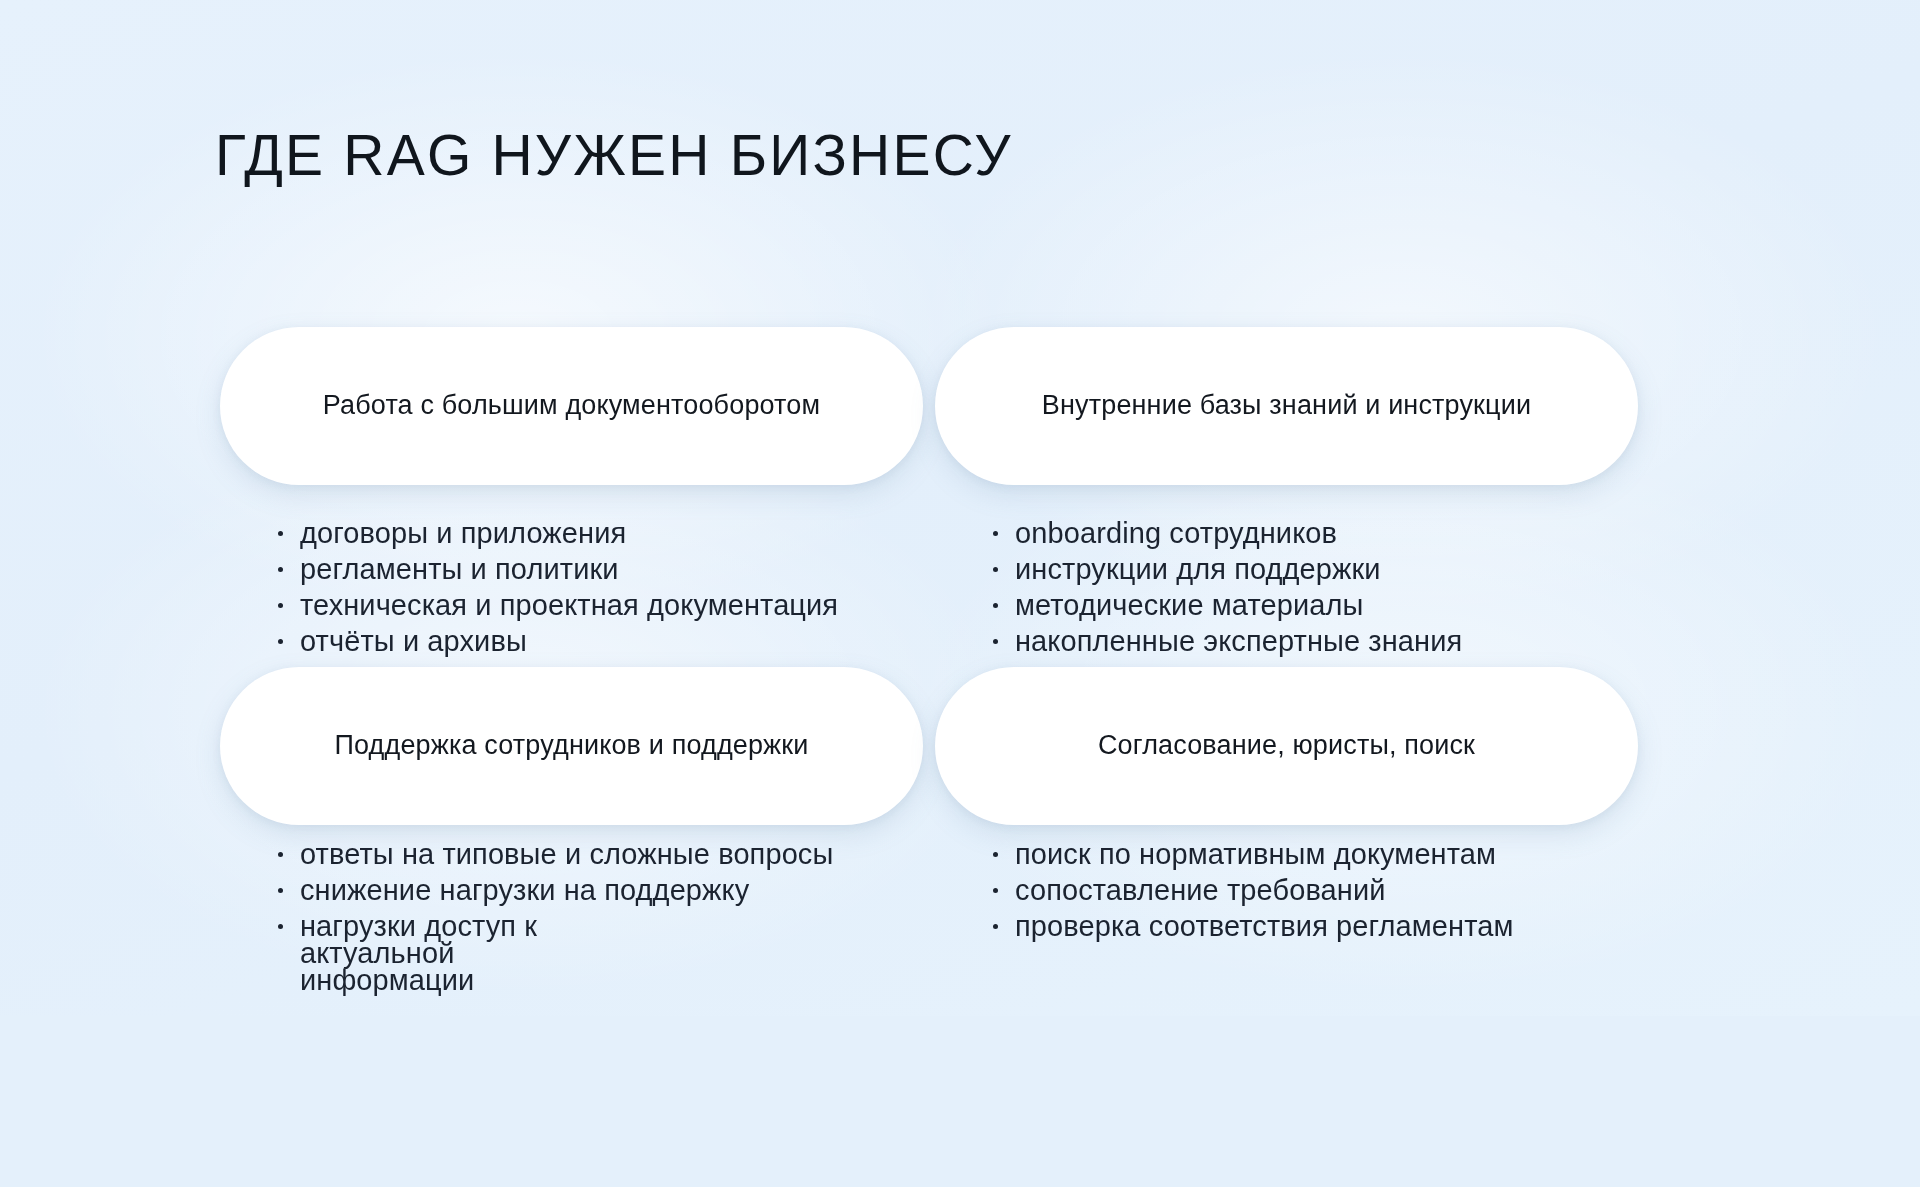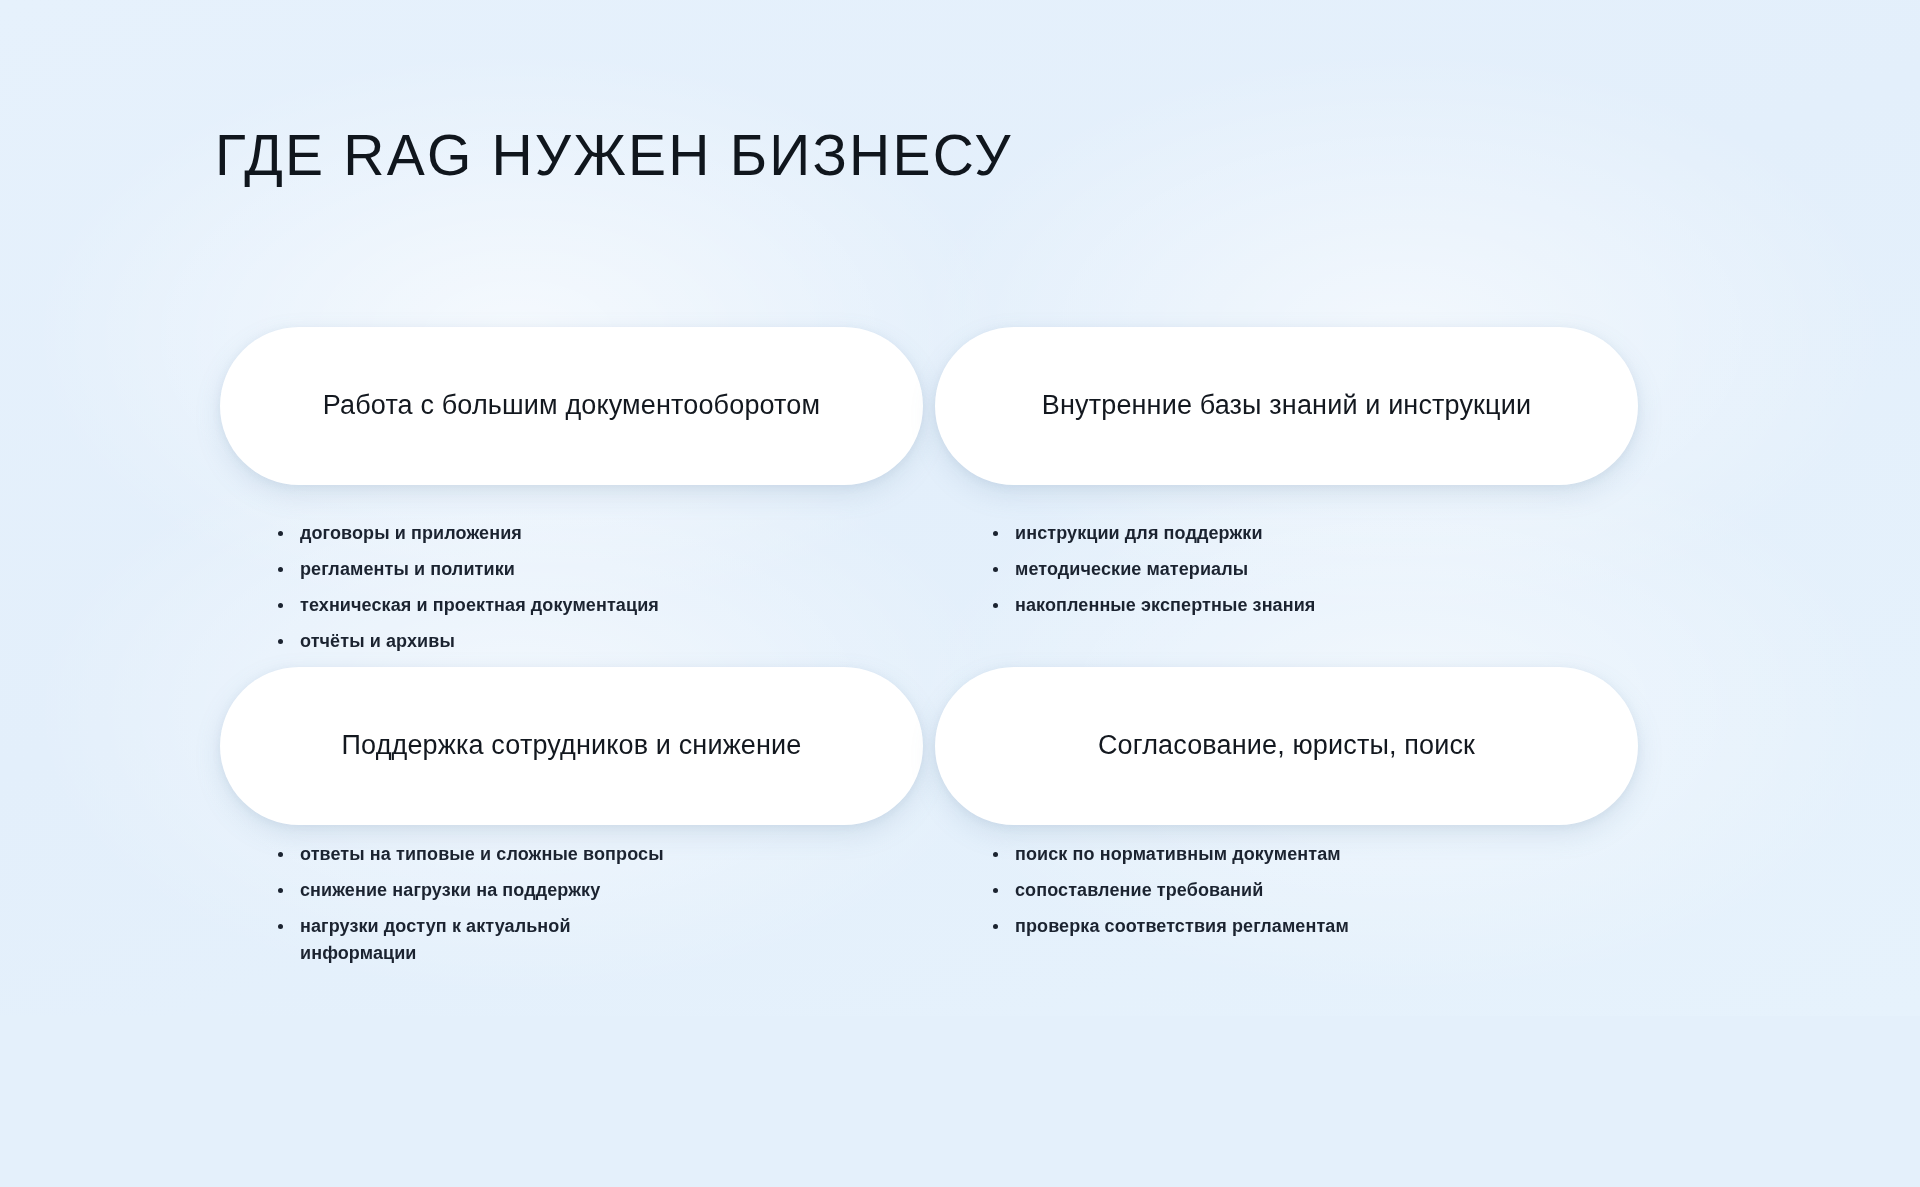--- a/index.html
+++ b/index.html
@@ -83,28 +83,27 @@
   }
 
   .bullet-list {
     margin: 0;
     padding: 35px 0 0 58px;
     list-style: none;
   }
 
   .bullet-item {
     position: relative;
-    font-size: 18px;
+    font-size: 29px;
     line-height: 27px;
     color: #1b2330;
     letter-spacing: 0.1px;
     margin-bottom: 9px;
     padding-left: 22px;
     max-width: 560px;
-    font-weight: bold;
   }
 
   .bullet-item:last-child {
     margin-bottom: 0;
   }
 
   .bullet-item .dot {
     position: absolute;
     left: 0;
     top: 11px;
@@ -152,36 +151,40 @@
       </ul>
     </div>
 
     <div class="card-block row1">
       <div class="card-pill">
         <span class="card-title">Внутренние базы знаний и инструкции</span>
       </div>
       <ul class="bullet-list">
         <li class="bullet-item">
           <span class="dot"></span>
+          <span>onboarding сотрудников</span>
+        </li>
+        <li class="bullet-item">
+          <span class="dot"></span>
           <span>инструкции для поддержки</span>
         </li>
         <li class="bullet-item">
           <span class="dot"></span>
           <span>методические материалы</span>
         </li>
         <li class="bullet-item">
           <span class="dot"></span>
           <span>накопленные экспертные знания</span>
         </li>
       </ul>
     </div>
 
     <div class="card-block row2">
       <div class="card-pill">
-        <span class="card-title">Поддержка сотрудников и снижение</span>
+        <span class="card-title">Поддержка сотрудников и поддержки</span>
       </div>
       <ul class="bullet-list">
         <li class="bullet-item">
           <span class="dot"></span>
           <span>ответы на типовые и сложные вопросы</span>
         </li>
         <li class="bullet-item">
           <span class="dot"></span>
           <span>снижение нагрузки на поддержку</span>
         </li>

